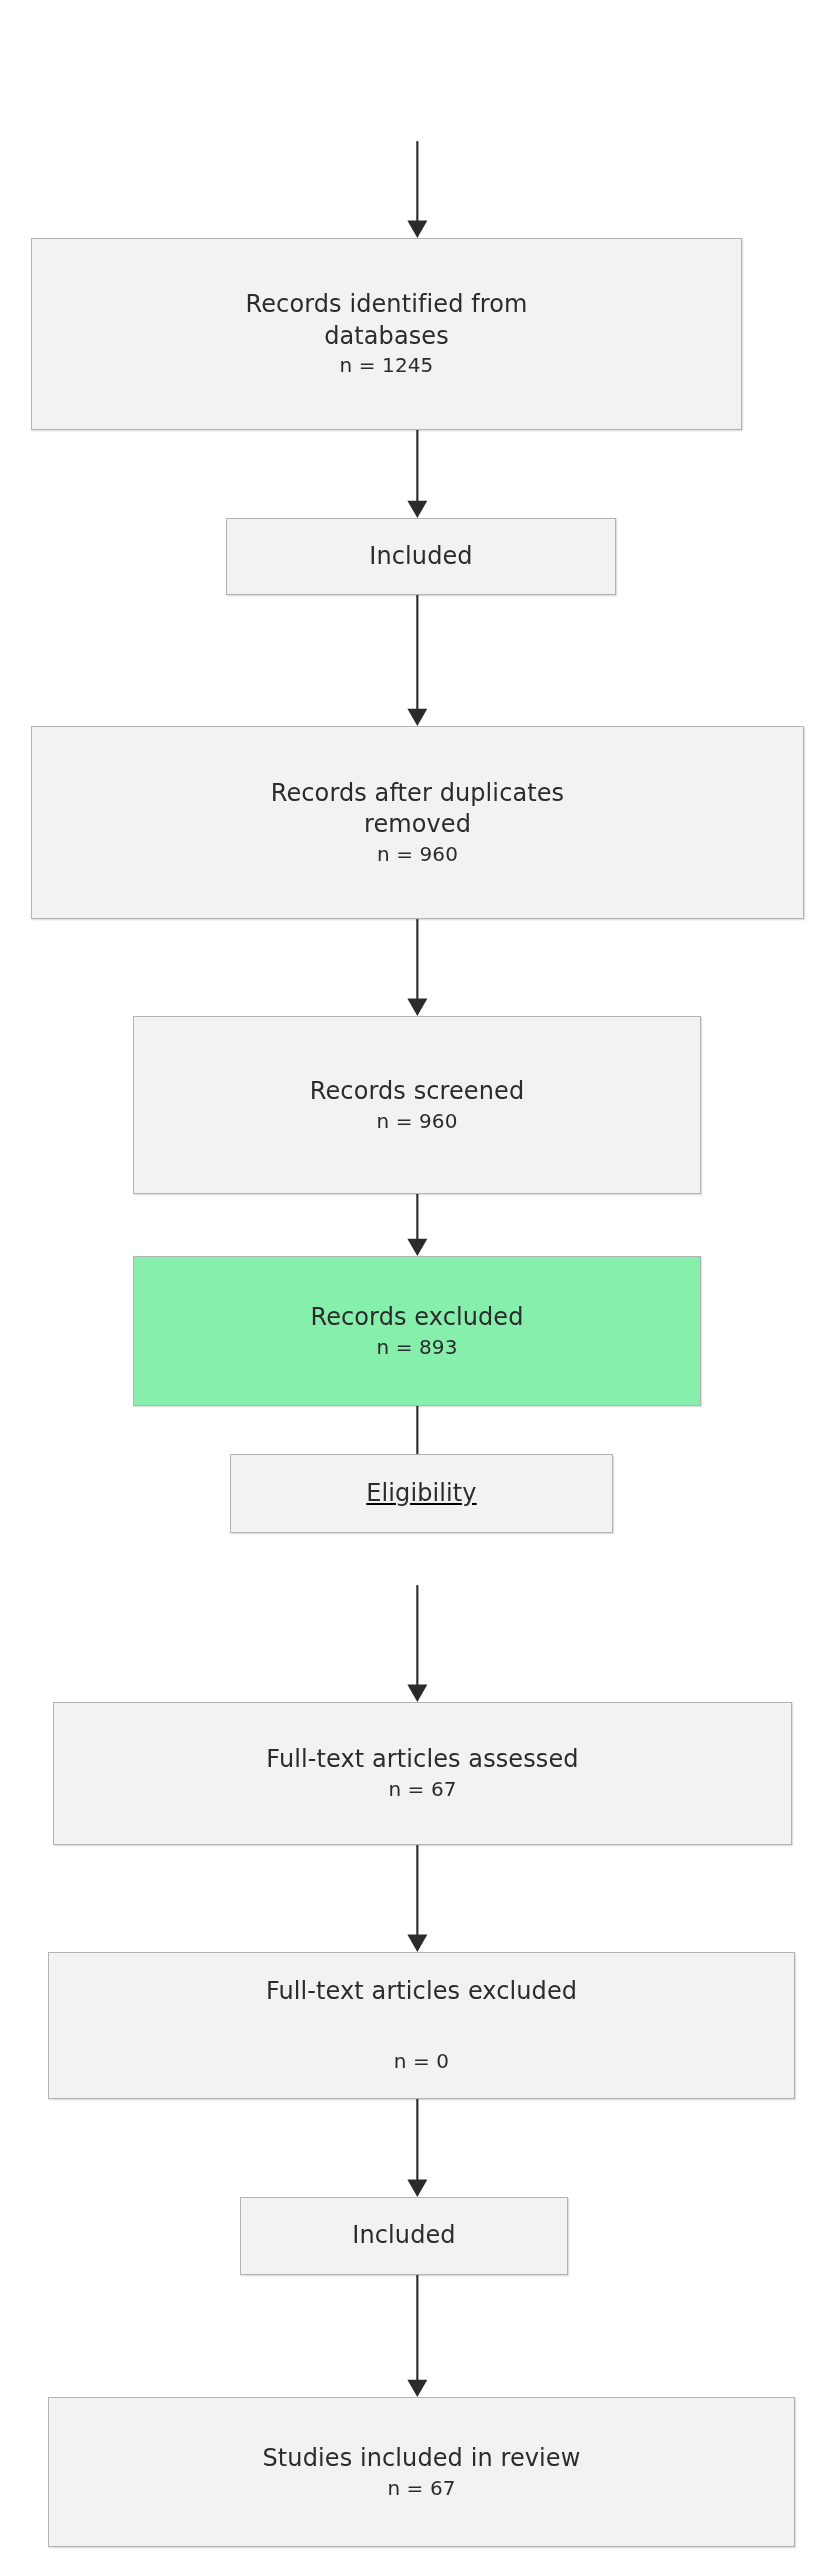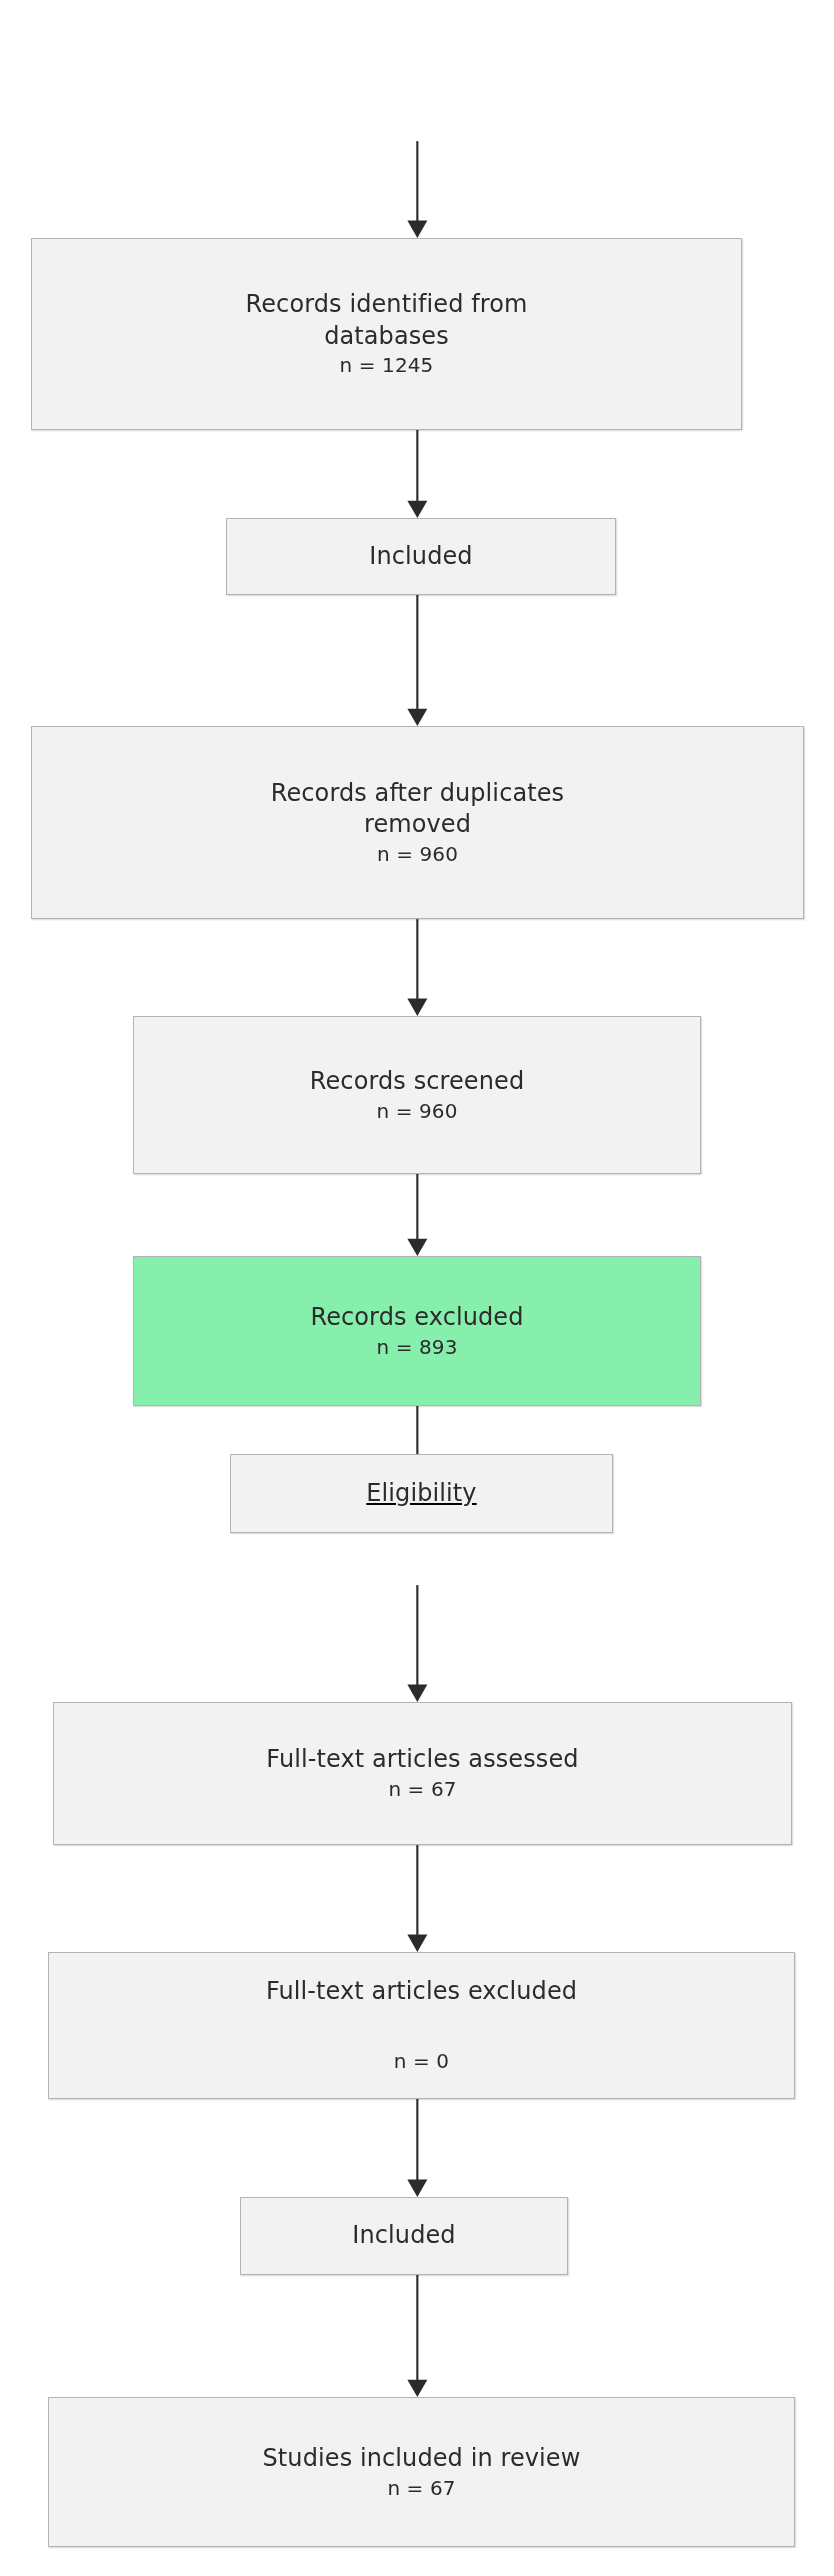--- a/index.html
+++ b/index.html
@@ -119,21 +119,21 @@
       <span class="node-line count" style="color: rgb(43, 43, 43);">n = 1245</span>
     </div>
     <div class="node-box" style="left: 226px; top: 518px; width: 390px; height: 77px; background: rgb(242, 242, 242); border-color: rgb(179, 179, 179);">
       <span class="node-line" style="color: rgb(43, 43, 43);">Included</span>
     </div>
     <div class="node-box" style="left: 31px; top: 726px; width: 773px; height: 193px; background: rgb(242, 242, 242); border-color: rgb(179, 179, 179);">
       <span class="node-line" style="color: rgb(43, 43, 43);">Records after duplicates</span>
       <span class="node-line" style="color: rgb(43, 43, 43); text-align: center;">removed</span>
       <span class="node-line count" style="color: rgb(43, 43, 43);">n = 960</span>
     </div>
-    <div class="node-box" style="left: 133px; top: 1016px; width: 568px; height: 158px; background: rgb(242, 242, 242); border-color: rgb(179, 179, 179);">
+    <div class="node-box" style="left: 133px; top: 1016px; width: 568px; height: 178px; background: rgb(242, 242, 242); border-color: rgb(179, 179, 179);">
       <span class="node-line" style="color: rgb(43, 43, 43);">Records screened</span>
       <span class="node-line count" style="color: rgb(43, 43, 43);">n = 960</span>
     </div>
     <div class="node-box" style="left: 133px; top: 1256px; width: 568px; height: 150px; background: #86efac; border-color: rgb(179, 179, 179);">
       <span class="node-line" style="color: rgb(43, 43, 43);">Records excluded</span>
       <span class="node-line count" style="color: rgb(43, 43, 43);">n = 893</span>
     </div>
     <div class="node-box" style="left: 230px; top: 1454px; width: 383px; height: 79px; background: rgb(242, 242, 242); border-color: rgb(179, 179, 179); text-decoration: underline;">
       <span class="node-line" style="color: rgb(43, 43, 43);">Eligibility</span>
     </div>

